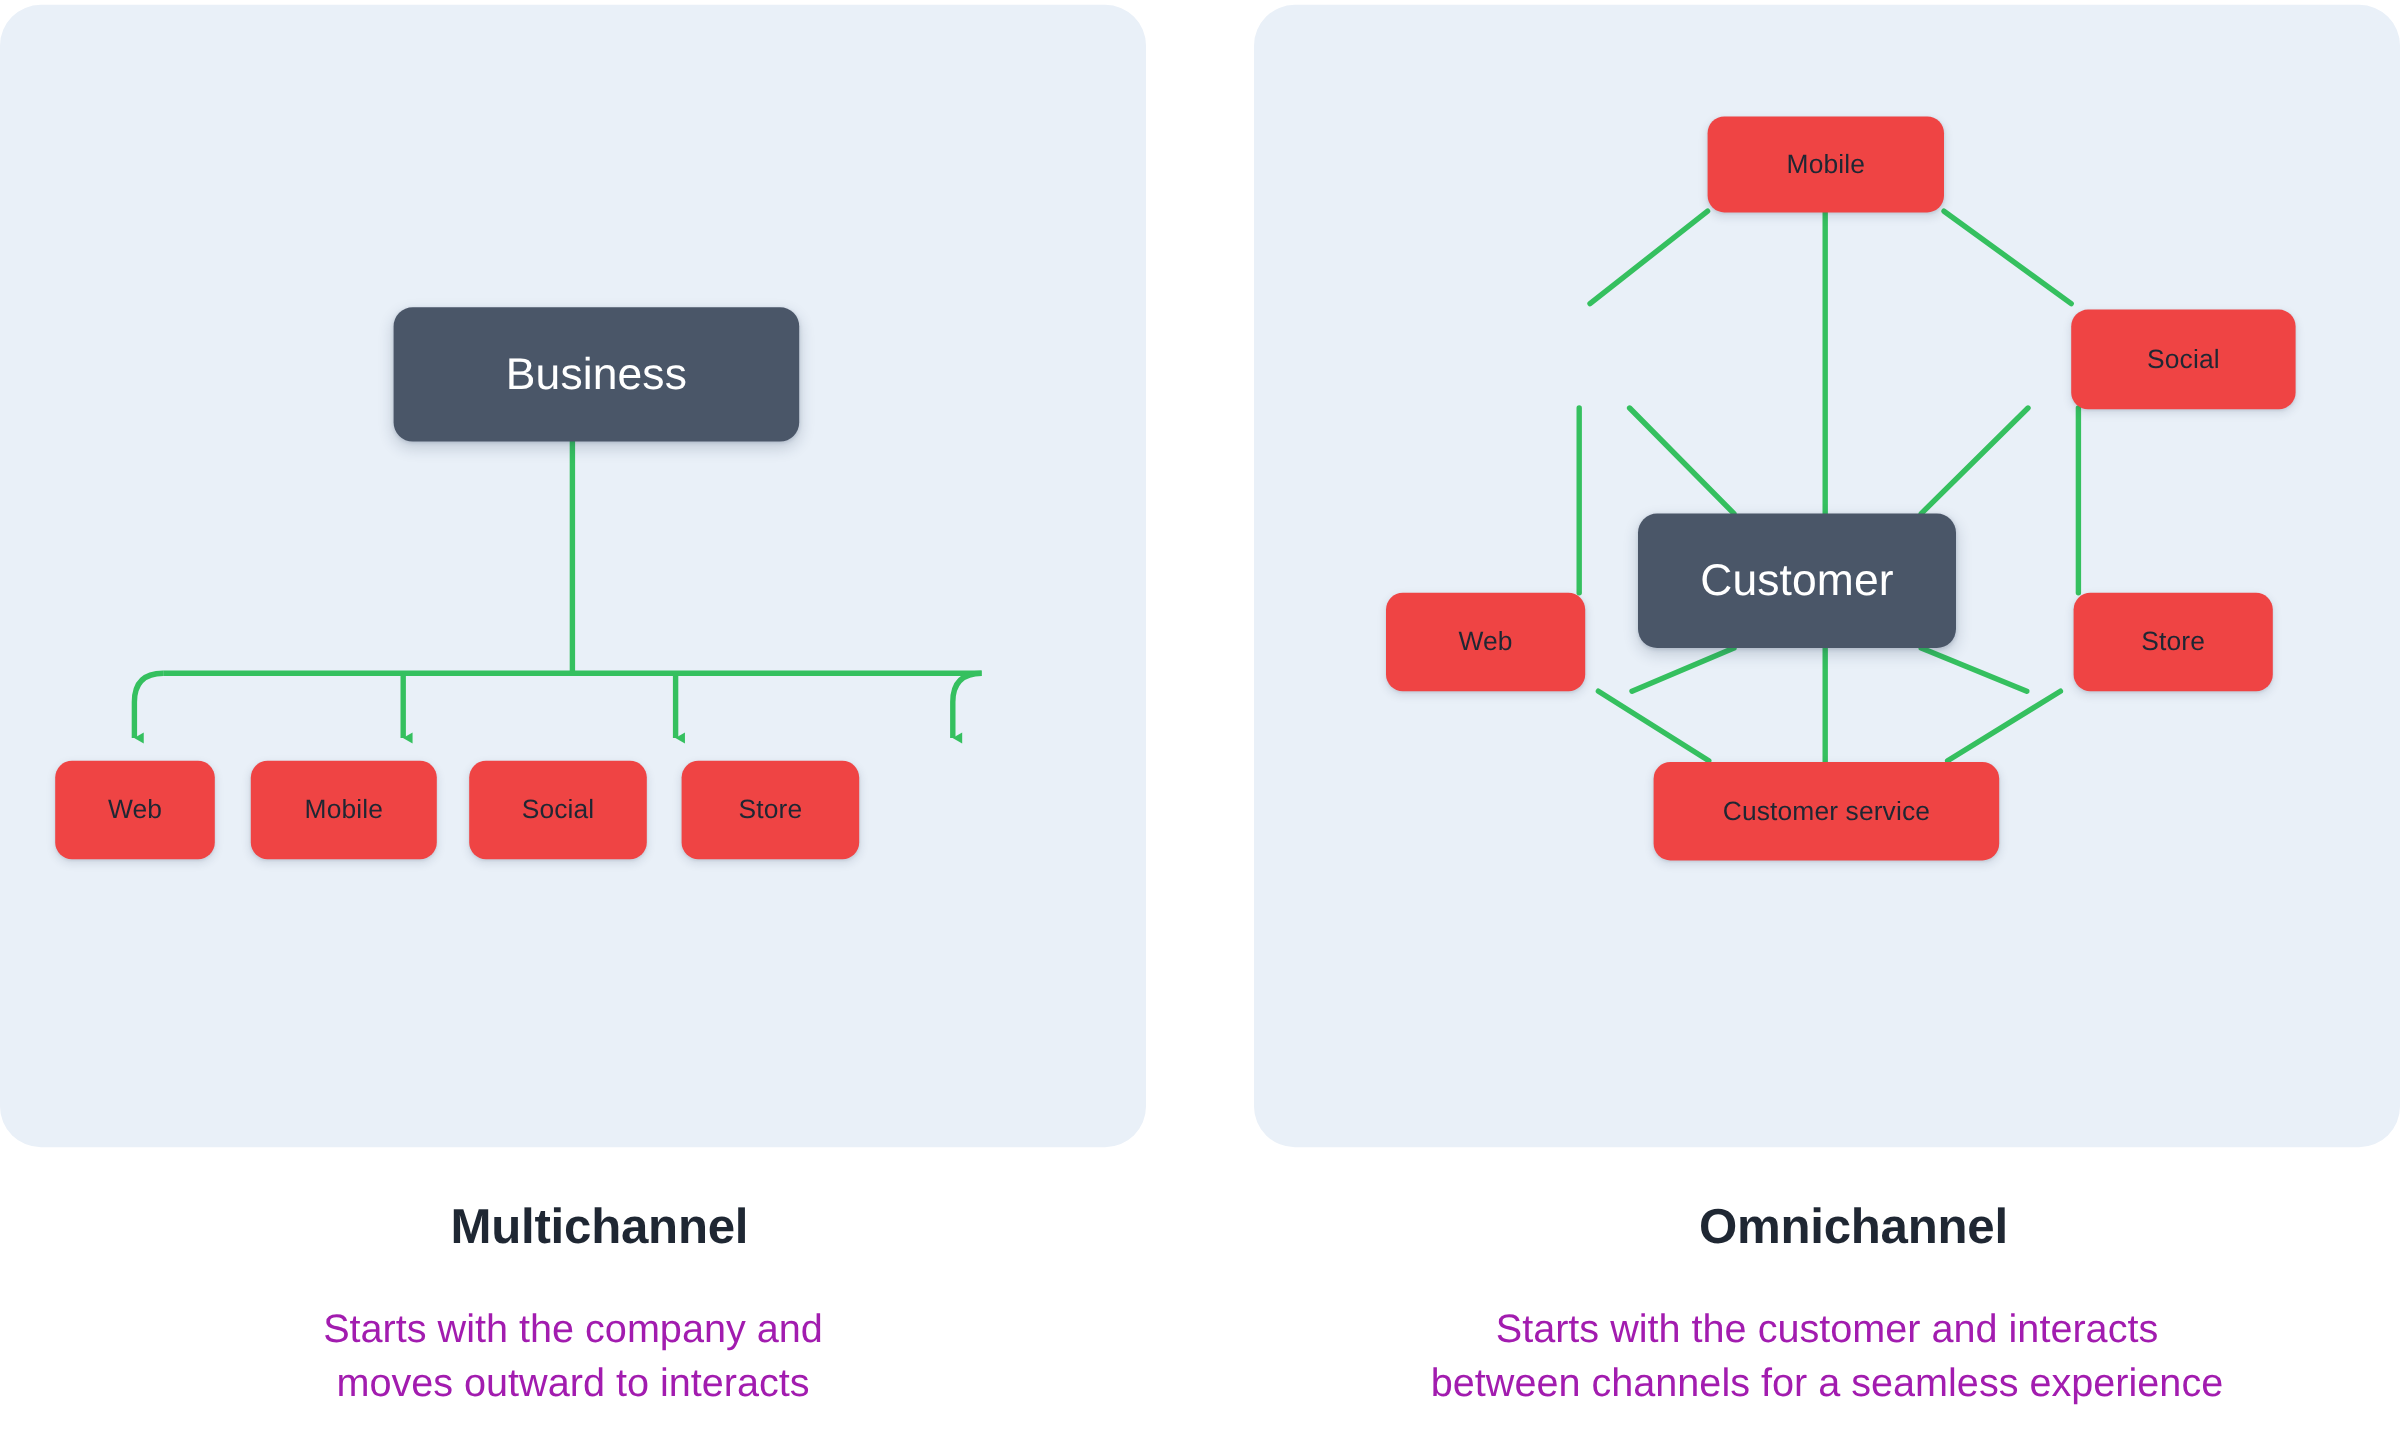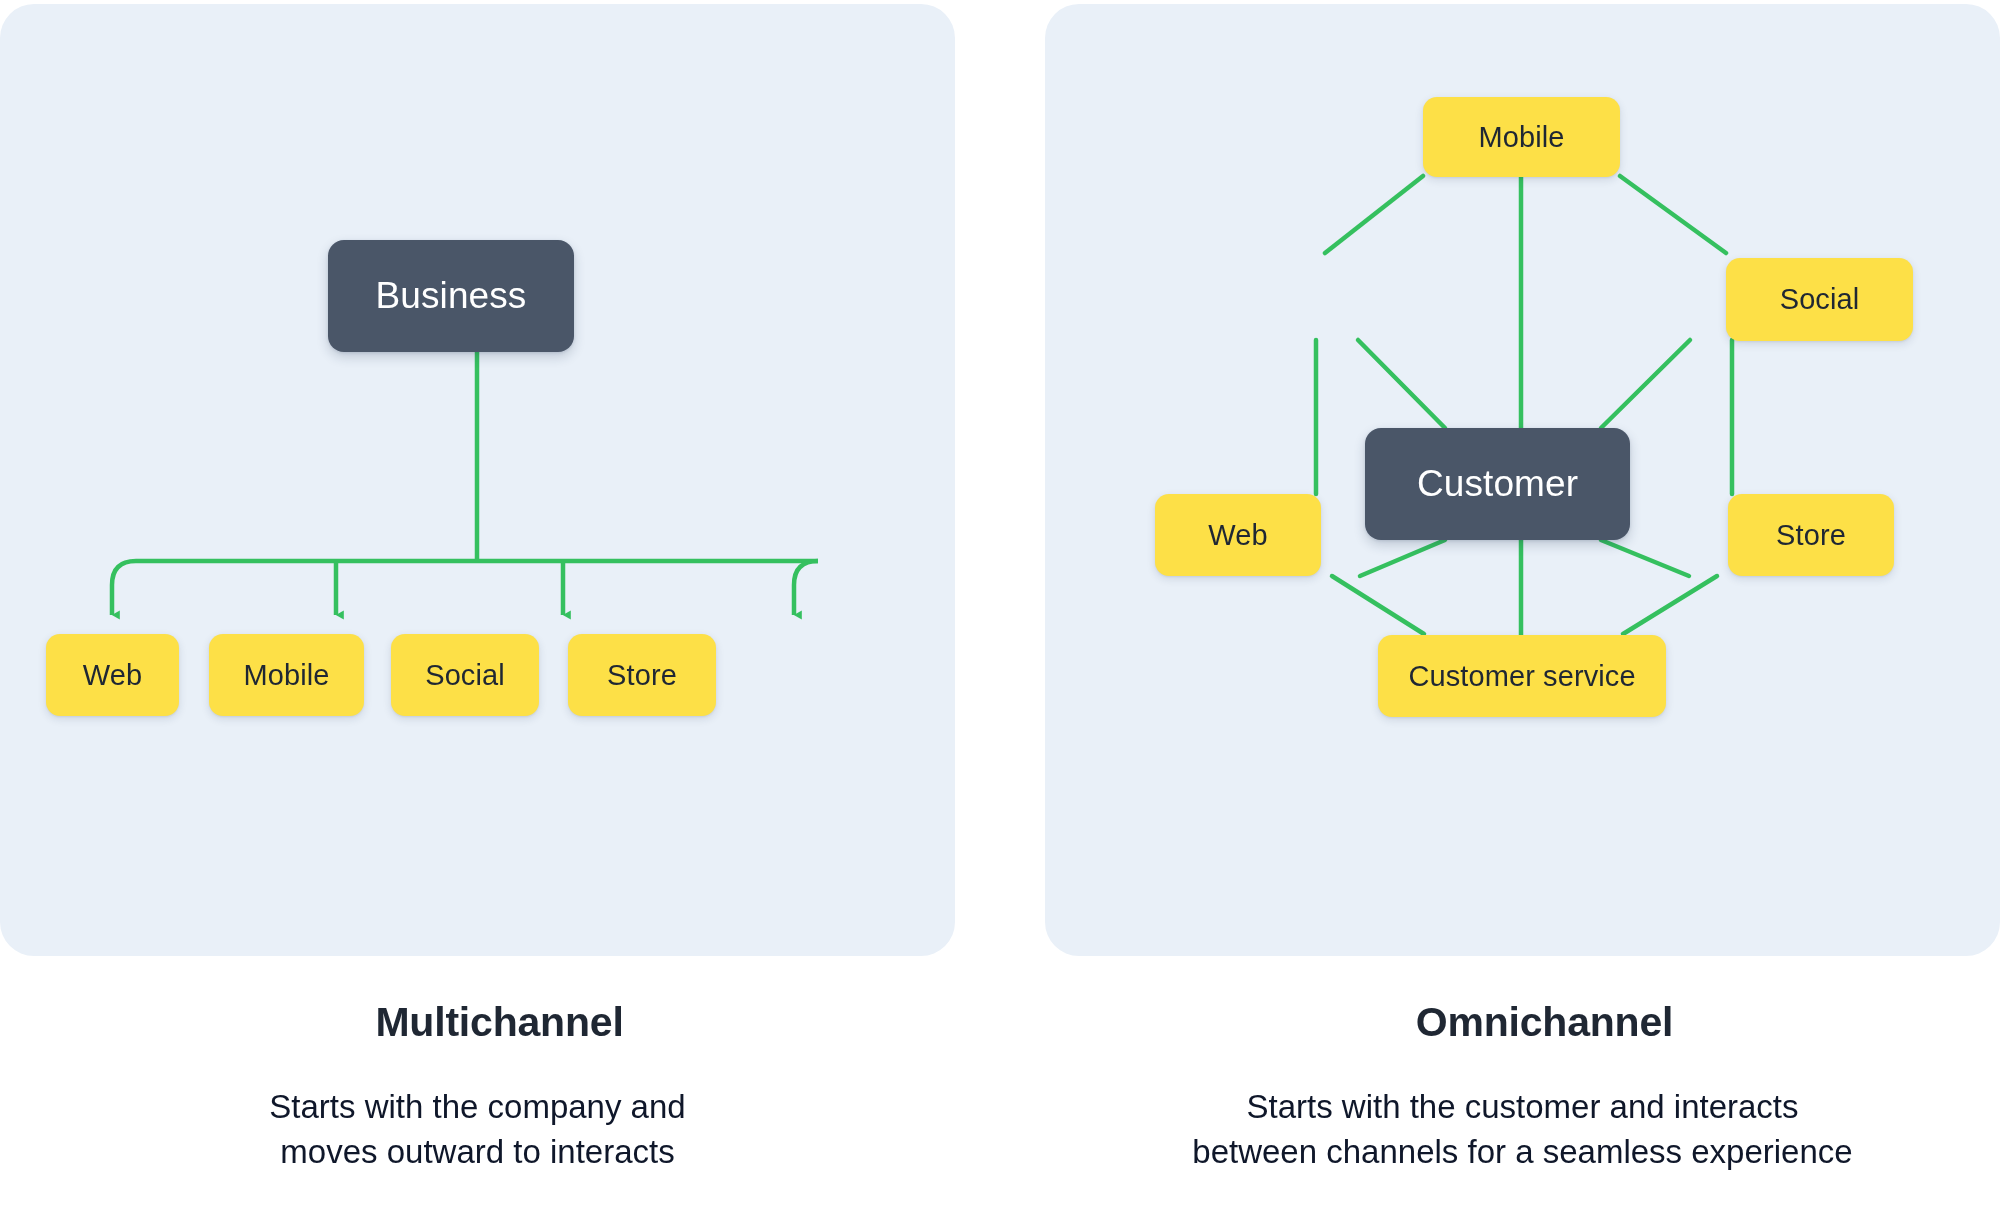--- a/index.html
+++ b/index.html
@@ -41,23 +41,23 @@
   }
 
   
   .node {
     position: absolute;
     display: flex;
     align-items: center;
     justify-content: center;
     box-sizing: border-box;
     border-radius: 14px;
-    background: #fde047;
+    background: #ef4444;
     color: #1f2733;
-    font-size: 29px;
+    font-size: 22px;
     font-weight: 400;
     letter-spacing: 0.1px;
     white-space: nowrap;
     box-shadow: 0 3px 8px rgba(30, 50, 80, 0.13),
                 0 1px 2px rgba(30, 50, 80, 0.08);
     z-index: 5;
   }
   .node.primary {
     background: #4a5668;
     color: #ffffff;
@@ -80,21 +80,21 @@
     font-weight: bold;
     color: #1f2733;
     letter-spacing: -0.2px;
     margin: 0 0 40px 0;
     line-height: 1.1;
     padding-left: 44px;
   }
   .caption-desc {
     font-size: 33px;
     font-weight: 400;
-    color: #0f172a;
+    color: #a21caf;
     line-height: 1.35;
     margin: 0;
   }
 </style>
 </head>
 <body>
 
 <div id="root">
 
   <div class="panel" id="panel-left">
@@ -109,21 +109,21 @@
       <path d="M477,348 L477,557" stroke="#35c05f" stroke-width="4.5" fill="none" stroke-linecap="butt"></path>
 
       <path d="M136,557 L818,557" stroke="#35c05f" stroke-width="4.5" fill="none"></path>
 
       <path d="M136,557 Q112,557 112,581 L112,611" stroke="#35c05f" stroke-width="4.5" fill="none" marker-end="url(#arrow-down)"></path>
       <path d="M336,557 L336,611" stroke="#35c05f" stroke-width="4.5" fill="none" marker-end="url(#arrow-down)"></path>
       <path d="M563,557 L563,611" stroke="#35c05f" stroke-width="4.5" fill="none" marker-end="url(#arrow-down)"></path>
       <path d="M818,557 Q794,557 794,581 L794,611" stroke="#35c05f" stroke-width="4.5" fill="none" marker-end="url(#arrow-down)"></path>
     </svg>
 
-    <div class="node primary" style="left:328px; top:236px; width:246px; height:112px;text-align:center;">
+    <div class="node primary" style="left:328px; top:252px; width:338px; height:112px;text-align:center;">
       <span>Business</span>
     </div>
 
     <div class="node" style="left:46px; top:630px; width:133px; height:82px;">
       <span>Web</span>
     </div>
 
     <div class="node" style="left:209px; top:630px; width:155px; height:82px;">
       <span>Mobile</span>
     </div>

